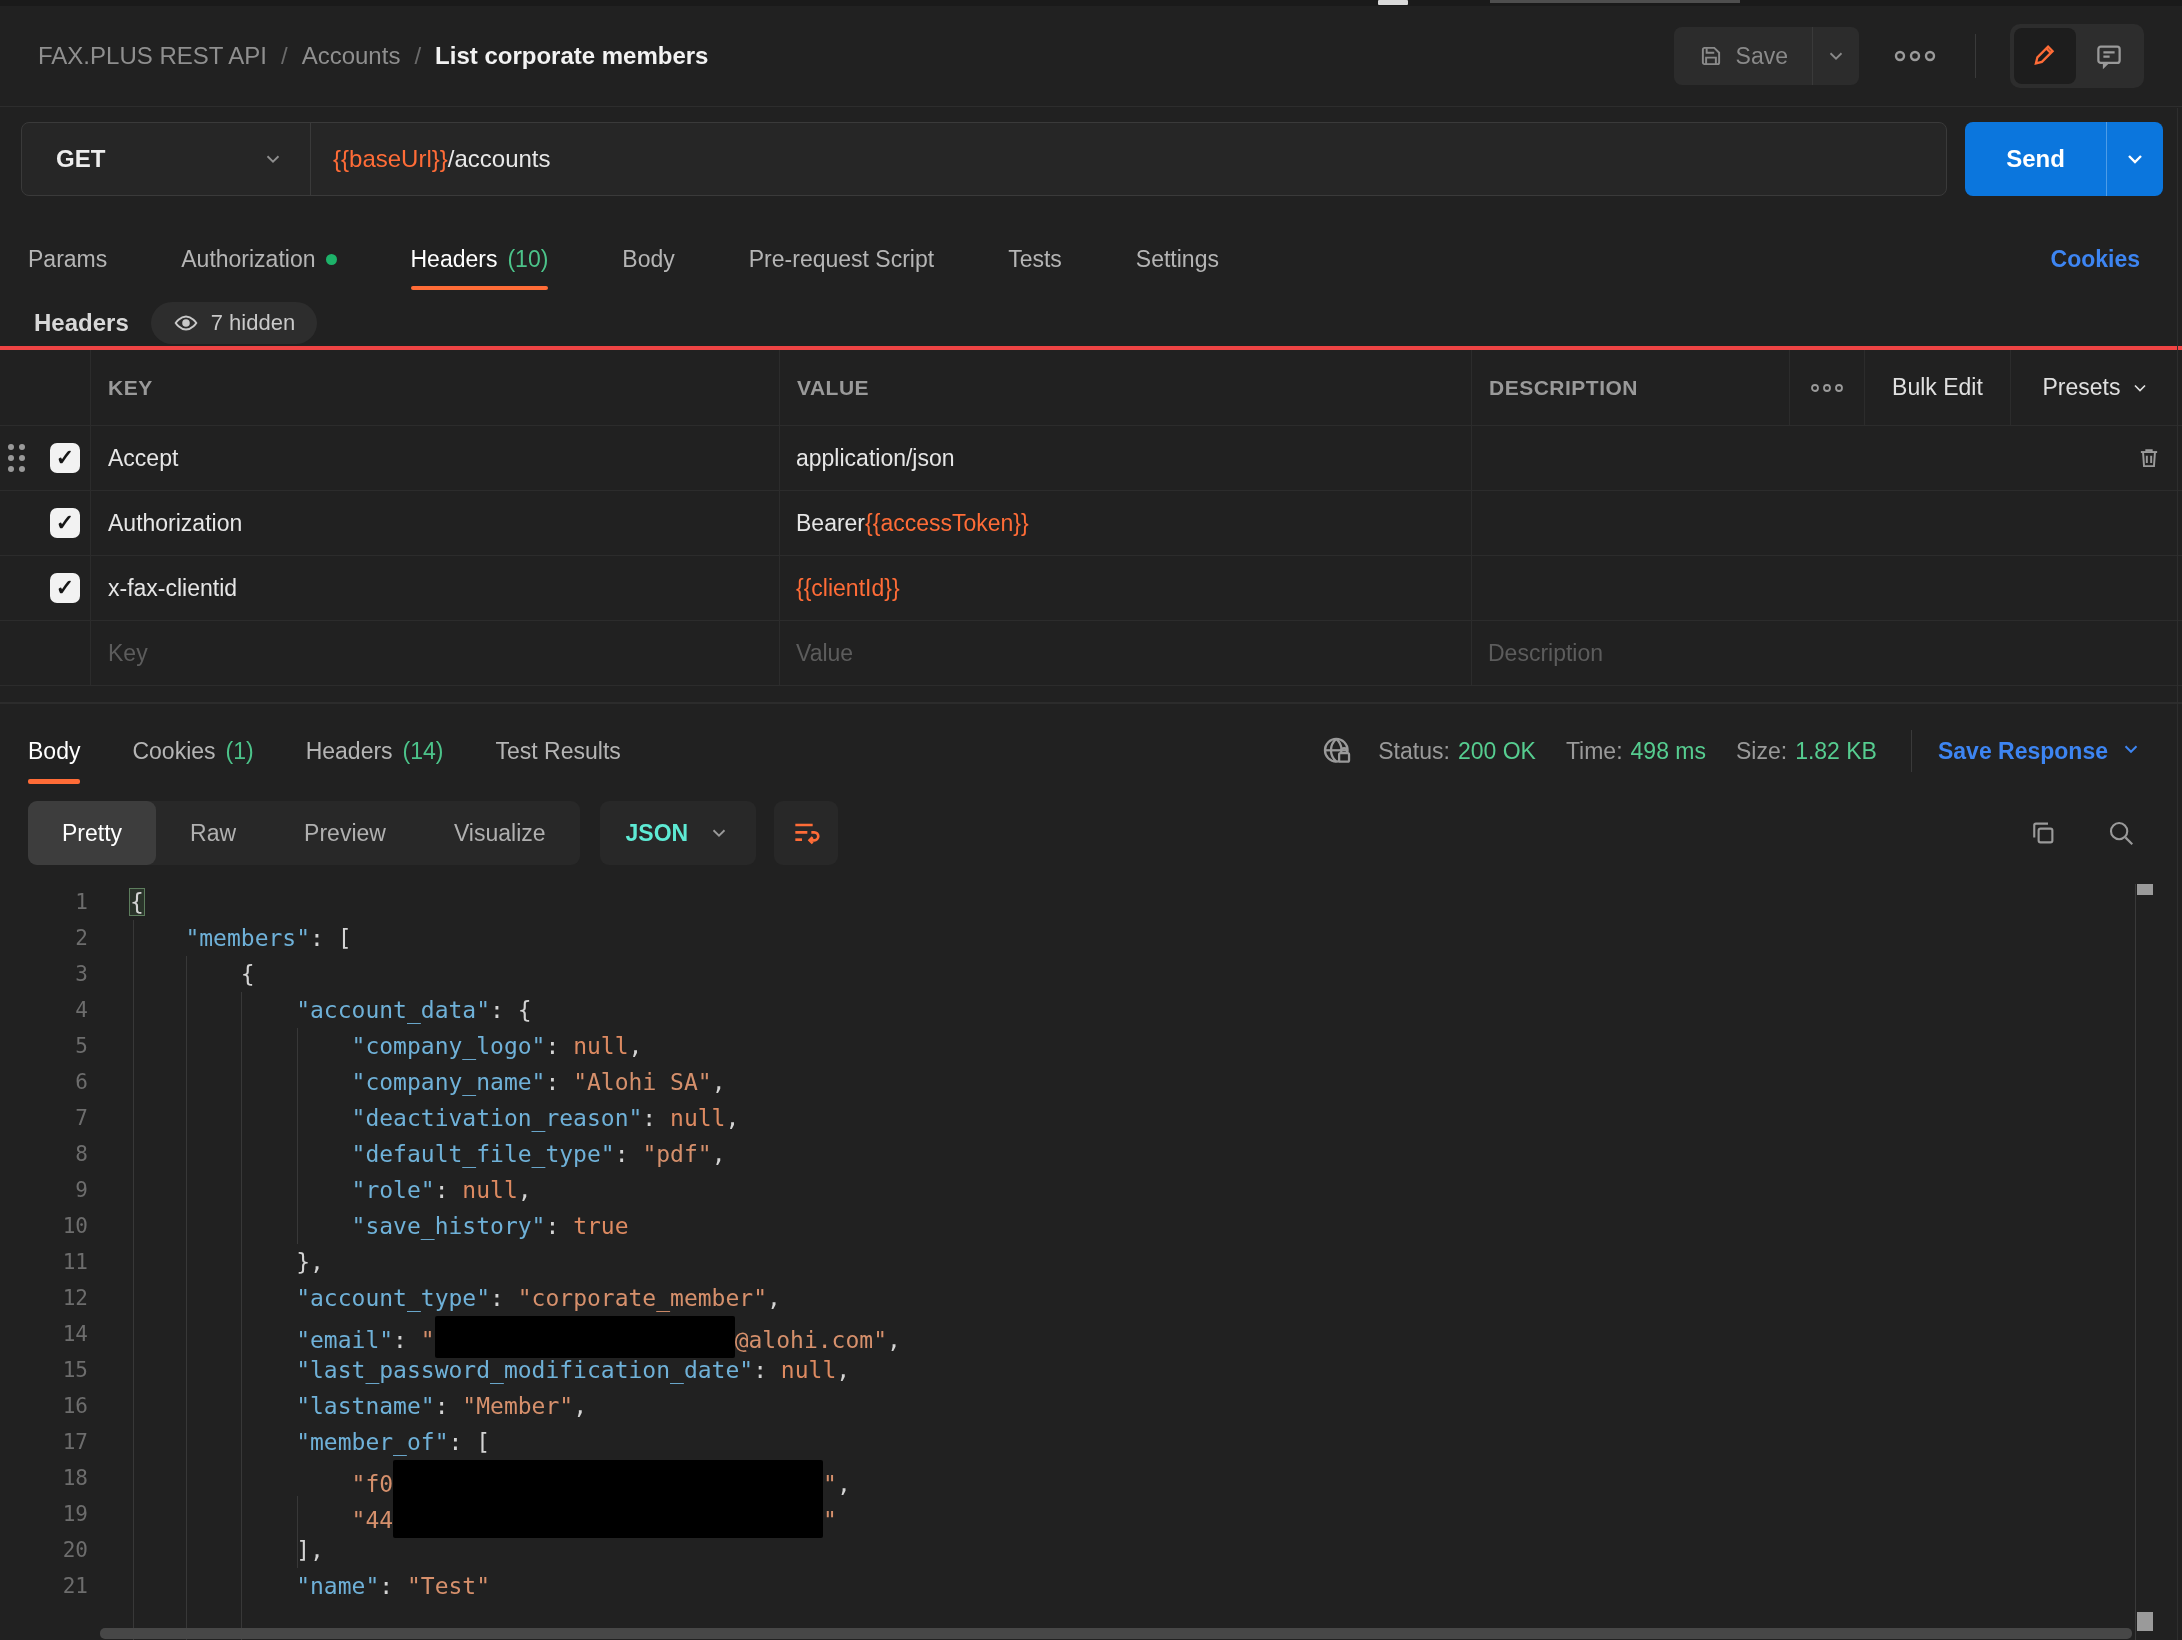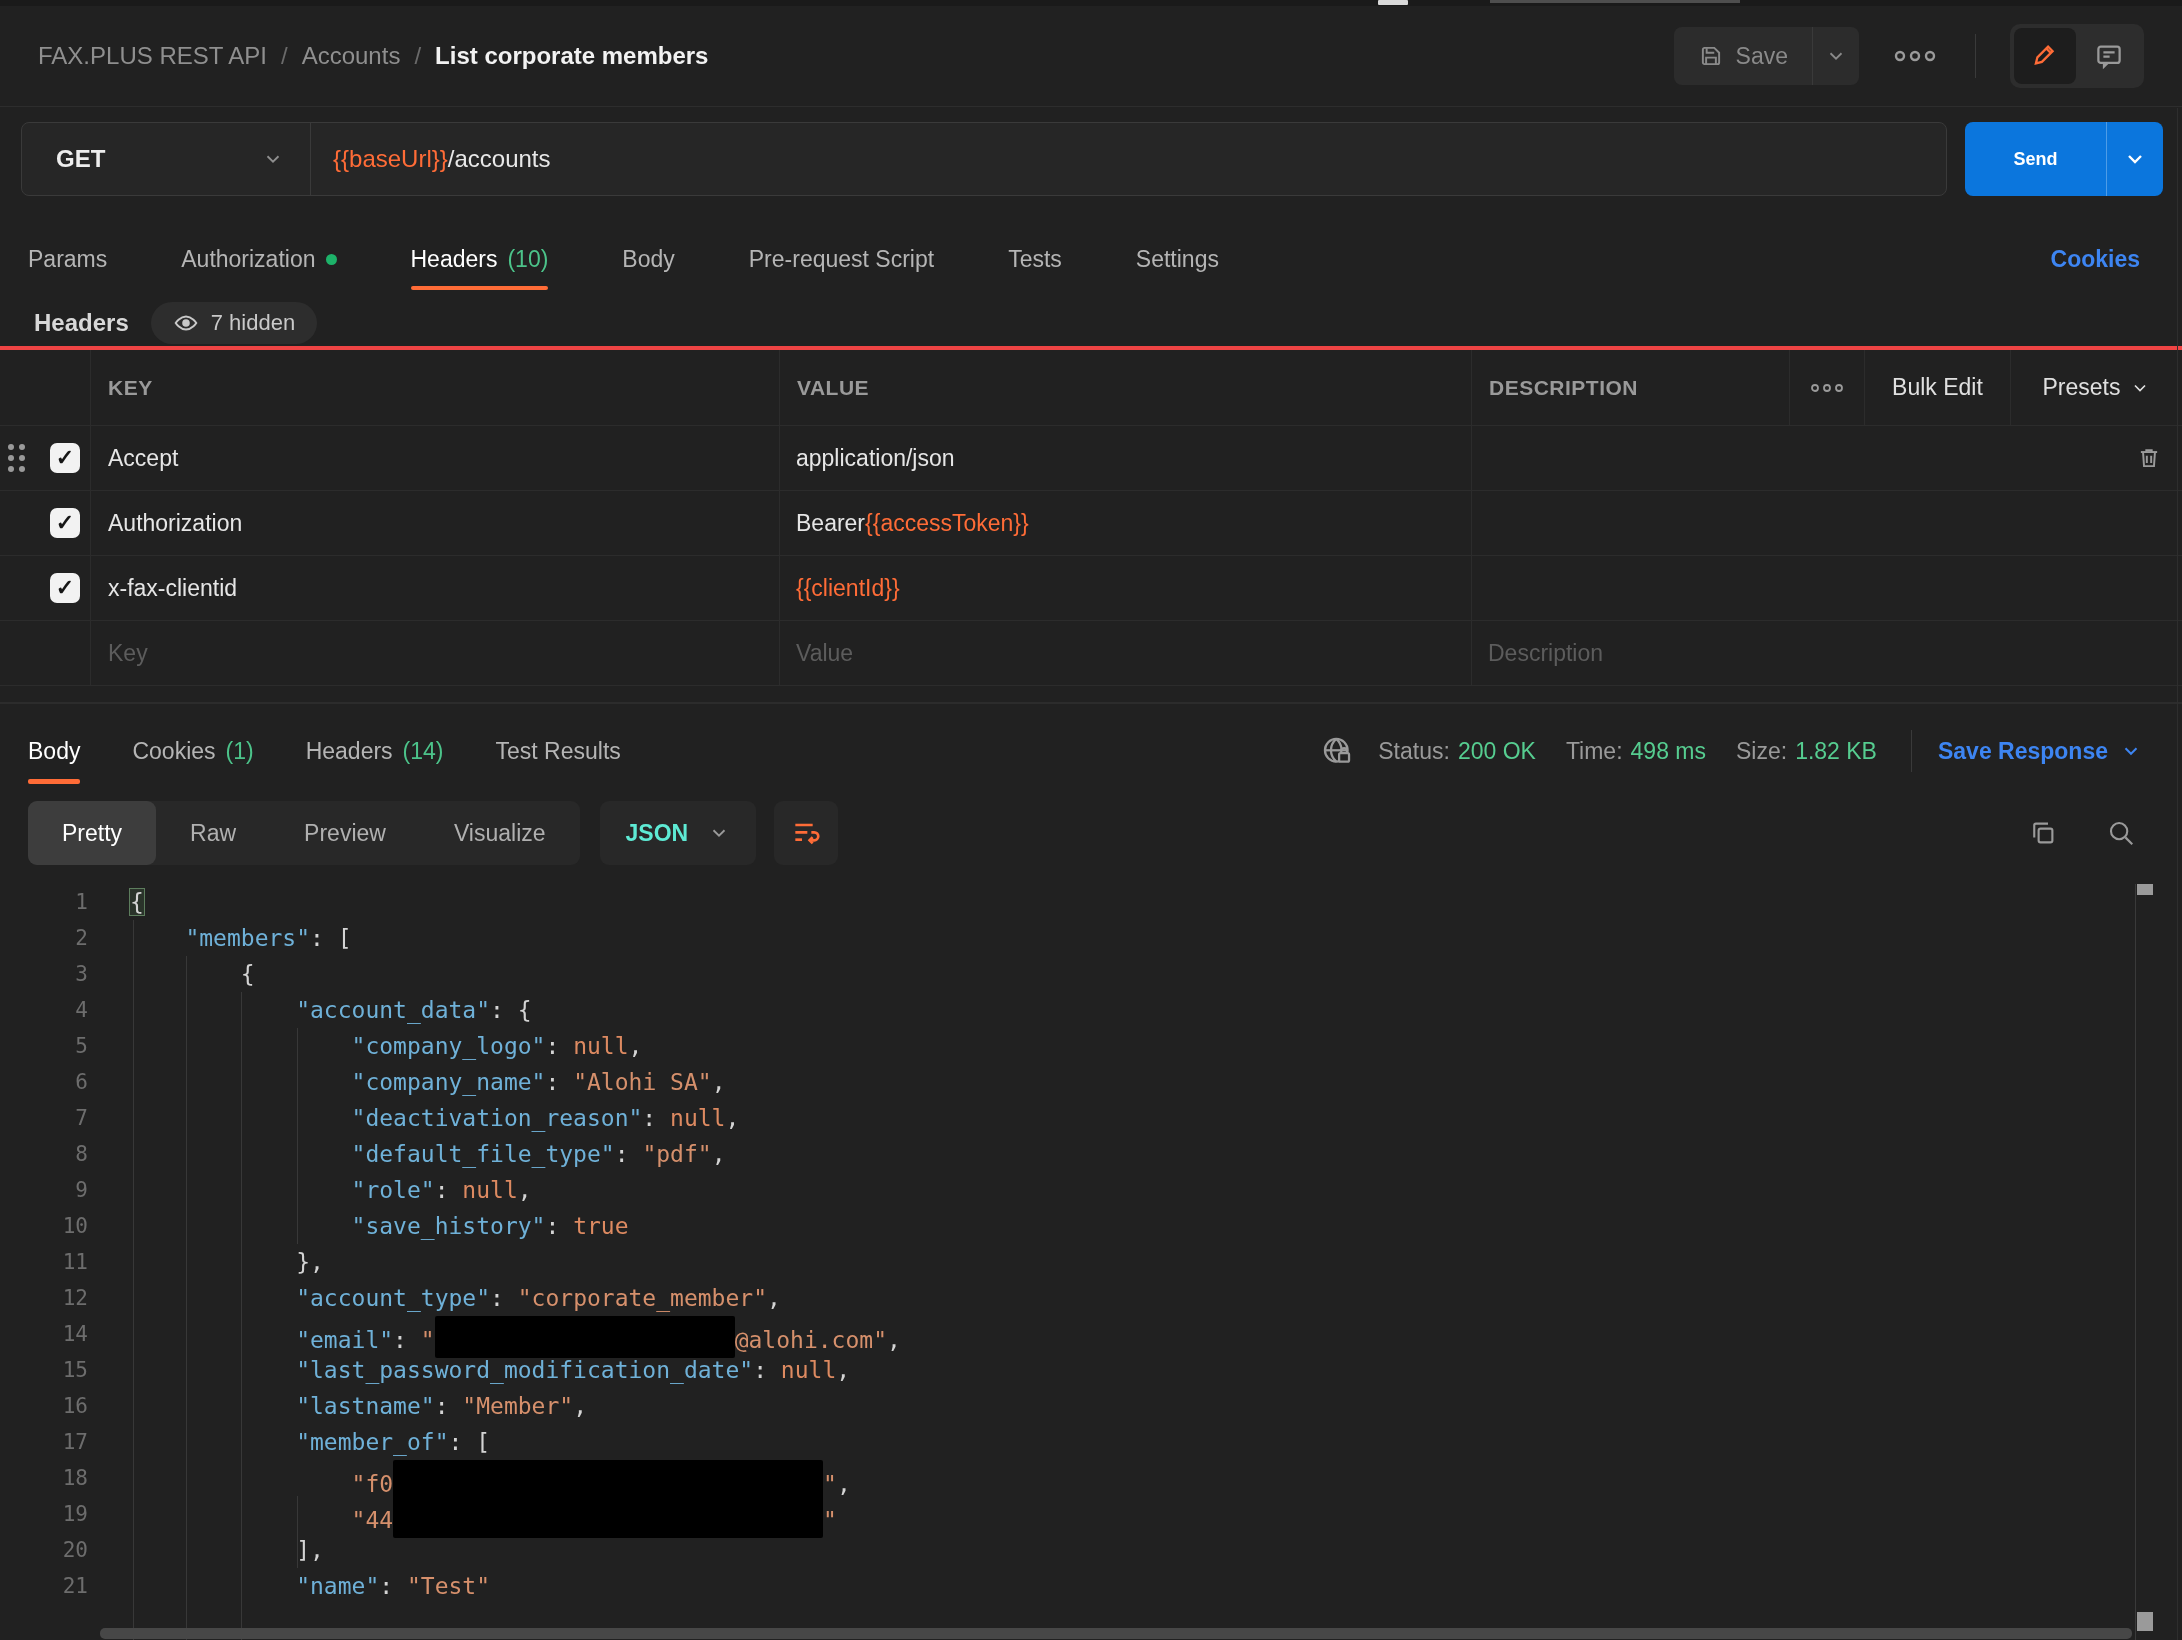--- a/index.html
+++ b/index.html
@@ -27,21 +27,21 @@
   .ig-btn.active{background:#1d1d1d;color:#ff6c37;}
   
   .request-row{position:absolute;top:122px;left:21px;right:19px;height:74px;display:flex;}
   .req-input{flex:1;display:flex;border:1px solid #3a3a3a;border-radius:8px;background:#262626;box-sizing:border-box;}
   .method{width:228px;flex:none;display:flex;align-items:center;justify-content:space-between;
           padding:0 26px 0 34px;border-right:1px solid #3a3a3a;font-size:24px;font-weight:700;color:#ededed;}
   .method .caret{color:#8f8f8f;}
   .url{flex:1;display:flex;align-items:center;padding-left:22px;font-size:24px;color:#e8e8e8;}
   .url .var{color:#ff6c37;}
   .send-group{margin-left:18px;width:198px;flex:none;display:flex;background:#0b76dd;border-radius:8px;overflow:hidden;}
-  .send-main{flex:1;display:flex;align-items:center;justify-content:center;font-size:18px;font-weight:700;color:#fff;}
+  .send-main{flex:1;display:flex;align-items:center;justify-content:center;font-size:24px;font-weight:700;color:#fff;}
   .send-caret{width:56px;display:flex;align-items:center;justify-content:center;color:#fff;border-left:1px solid rgba(255,255,255,.28);}
   
   .req-tabs{position:absolute;top:228px;left:28px;right:42px;height:62px;display:flex;align-items:center;gap:74px;font-size:23px;}
   .qtab{position:relative;height:100%;display:flex;align-items:center;gap:10px;color:#b5b5b5;}
   .qtab.active{color:#fff;}
   .qtab.active::after{content:"";position:absolute;left:0;right:0;bottom:0;height:4px;background:#ff6c37;border-radius:2px;}
   .qcount{color:#4cc38a;}
   .qdot{width:11px;height:11px;border-radius:50%;background:#1db269;}
   .cookies-link{margin-left:auto;color:#3d85f2;font-weight:700;}
   
@@ -81,21 +81,21 @@
   .rtabs{display:flex;align-items:center;gap:52px;height:100%;}
   .rtab{position:relative;height:100%;display:flex;align-items:center;gap:10px;color:#b5b5b5;}
   .rtab.active{color:#fff;}
   .rtab.active::after{content:"";position:absolute;left:0;right:0;bottom:4px;height:5px;background:#ff6c37;border-radius:2px;}
   .rmeta{margin-left:auto;display:flex;align-items:center;}
   .rmeta .lab{color:#9a9a9a;margin-right:8px;}
   .rmeta .val{color:#56cd90;margin-right:30px;}
   .rmeta .val:last-of-type{margin-right:0;}
   .globe{color:#9a9a9a;margin-right:24px;display:flex;}
   .meta-div{width:1px;height:42px;background:#3a3a3a;margin:0 26px 0 4px;}
-  .save-resp{color:#3d85f2;font-weight:700;display:flex;align-items:center;gap:12px;}
+  .save-resp{color:#3d85f2;font-weight:700;display:flex;gap:12px;}
   
   .resp-toolbar{position:absolute;top:800px;left:28px;right:46px;height:66px;display:flex;align-items:center;}
   .segbox{display:flex;background:#282828;border-radius:9px;height:64px;align-items:stretch;}
   .vseg{padding:0 34px;display:flex;align-items:center;font-size:23px;color:#b0b0b0;border-radius:9px;}
   .vseg.active{background:#3d3d3d;color:#fff;}
   .fmtbox{margin-left:20px;height:64px;background:#282828;border-radius:9px;display:flex;align-items:center;gap:20px;
           padding:0 26px;font-size:23px;color:#5eead4;font-weight:600;}
   .fmtbox .caret{color:#9a9a9a;}
   .wrapbox{margin-left:18px;height:64px;width:64px;background:#282828;border-radius:9px;display:flex;align-items:center;
            justify-content:center;color:#ff6c37;}

